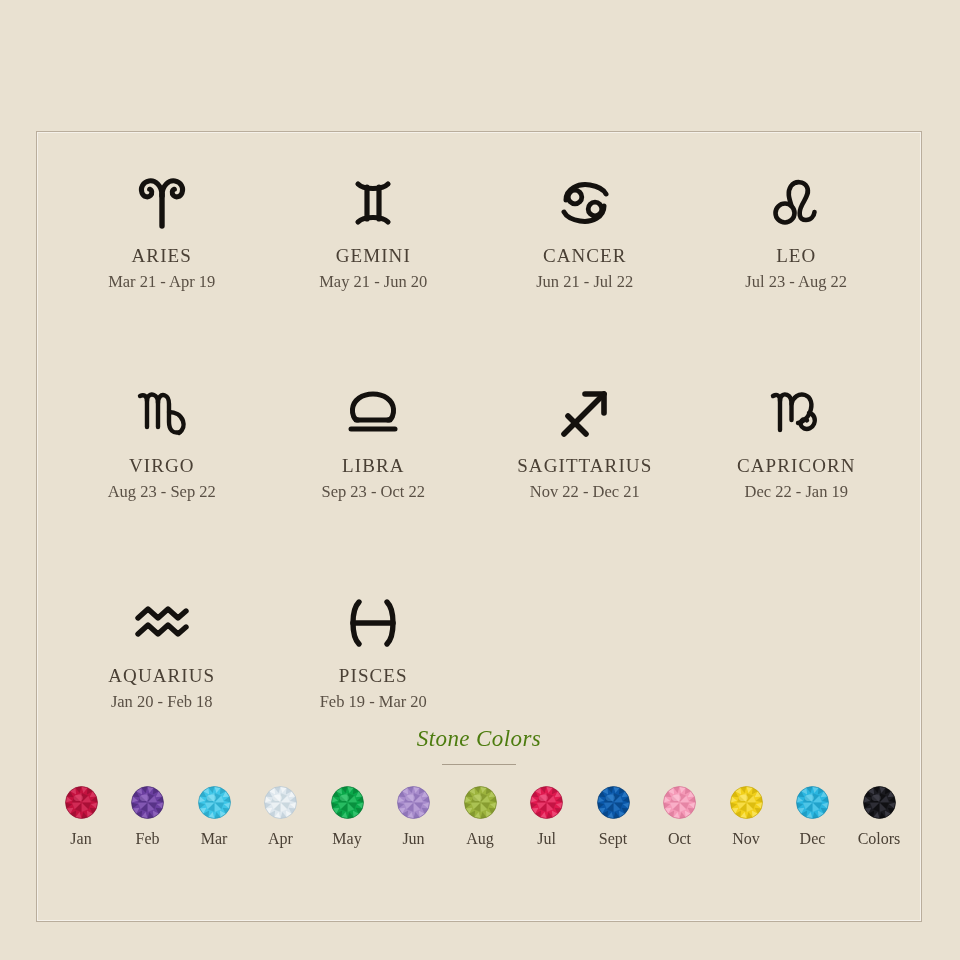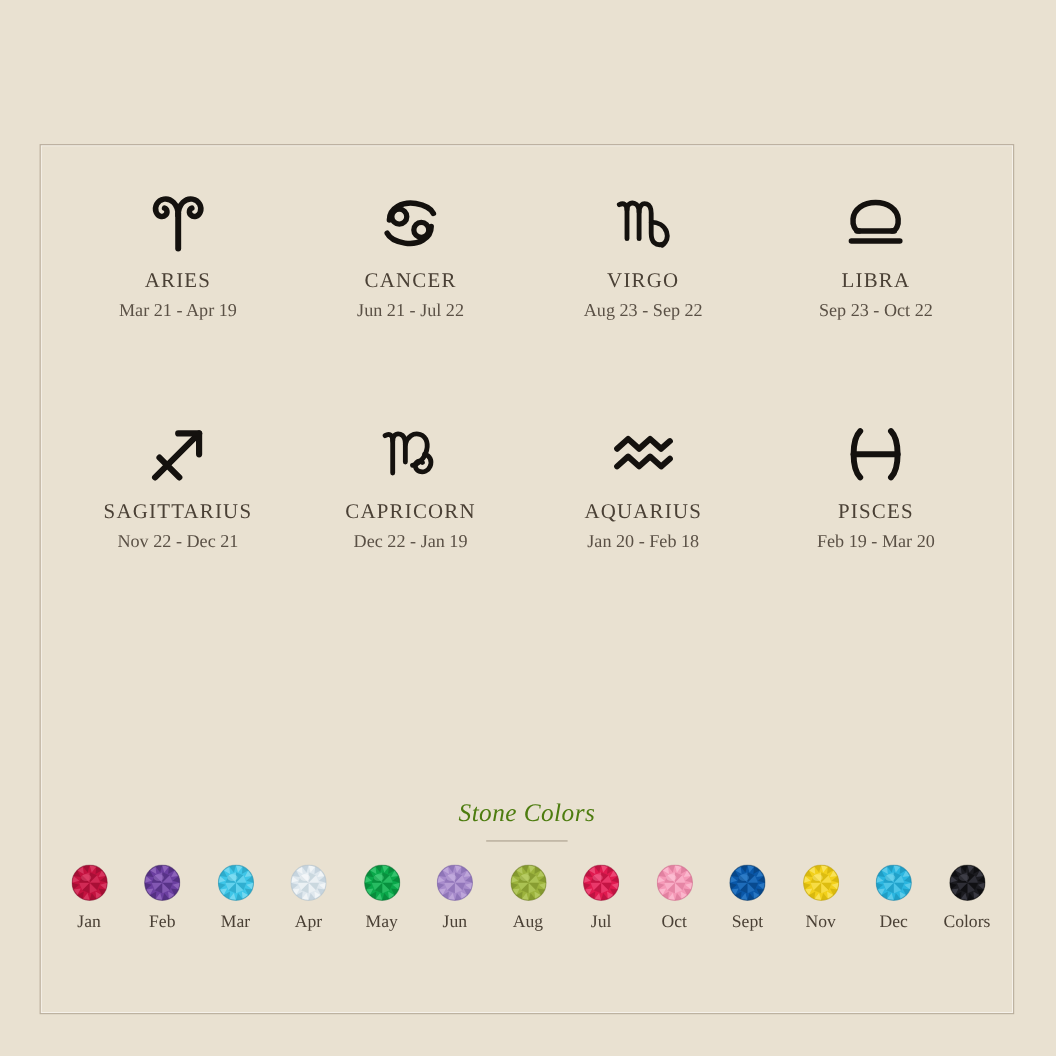--- a/index.html
+++ b/index.html
@@ -152,34 +152,56 @@
           <path d="M31 54 L31 22" stroke="#14110e" stroke-width="5.4" fill="none" stroke-linecap="round"></path>
           <path d="M31 24 C31 13, 24 8, 18 9 C12 10, 9 16, 11 21 C12.6 25, 17 26, 19.5 23.5 C21.6 21.4, 21 18, 18.6 17.2" stroke="#14110e" stroke-width="5" fill="none" stroke-linecap="round"></path>
           <path d="M31 24 C31 13, 38 8, 44 9 C50 10, 53 16, 51 21 C49.4 25, 45 26, 42.5 23.5 C40.4 21.4, 41 18, 43.4 17.2" stroke="#14110e" stroke-width="5" fill="none" stroke-linecap="round"></path>
         </svg>
       </span>
       <span class="zodiac-name">ARIES</span>
       <span class="zodiac-dates">Mar 21 - Apr 19</span>
     </div>
 
 
+    <div class="zodiac-cell">
+      <span class="zodiac-glyph">
+        <svg width="62" height="62" viewBox="0 0 62 62">
+          <path d="M16 12 C22 18, 40 18, 46 12" stroke="#14110e" stroke-width="5.2" fill="none" stroke-linecap="round"></path>
+          <path d="M16 50 C22 44, 40 44, 46 50" stroke="#14110e" stroke-width="5.2" fill="none" stroke-linecap="round"></path>
+          <path d="M25 15 L25 47" stroke="#14110e" stroke-width="5.2" fill="none" stroke-linecap="round"></path>
+          <path d="M37 15 L37 47" stroke="#14110e" stroke-width="5.2" fill="none" stroke-linecap="round"></path>
+        </svg>
+      </span>
+      <span class="zodiac-name">GEMINI</span>
+      <span class="zodiac-dates">May 21 - Jun 20</span>
+    </div>
 
     <div class="zodiac-cell">
       <span class="zodiac-glyph">
         <svg width="62" height="62" viewBox="0 0 62 62">
           <path d="M12 28 C12 17, 24 11, 36 13 C44 14.4, 50 18, 52 22" stroke="#14110e" stroke-width="5" fill="none" stroke-linecap="round"></path>
           <path d="M50 34 C50 45, 38 51, 26 49 C18 47.6, 12 44, 10 40" stroke="#14110e" stroke-width="5" fill="none" stroke-linecap="round"></path>
           <circle cx="21" cy="25" r="6.8" stroke="#14110e" stroke-width="4.8" fill="none"></circle>
           <circle cx="41" cy="37" r="6.8" stroke="#14110e" stroke-width="4.8" fill="none"></circle>
         </svg>
       </span>
       <span class="zodiac-name">CANCER</span>
       <span class="zodiac-dates">Jun 21 - Jul 22</span>
     </div>
 
+    <div class="zodiac-cell">
+      <span class="zodiac-glyph">
+        <svg width="62" height="62" viewBox="0 0 62 62">
+          <circle cx="20" cy="41" r="9.5" stroke="#14110e" stroke-width="4.6" fill="none"></circle>
+          <path d="M26.5 34 C24 26, 22 20, 26 14 C30 8.5, 39 9, 42 15 C45 21, 40 27, 37 33 C33 41, 34 48, 41 48 C46 48, 49 44, 49.5 40" stroke="#14110e" stroke-width="4.6" fill="none" stroke-linecap="round"></path>
+        </svg>
+      </span>
+      <span class="zodiac-name">LEO</span>
+      <span class="zodiac-dates">Jul 23 - Aug 22</span>
+    </div>
 
     <div class="zodiac-cell">
       <span class="zodiac-glyph">
         <svg width="62" height="62" viewBox="0 0 62 62">
           <path d="M9 14 C13 12, 16 14, 16 19 L16 45" stroke="#14110e" stroke-width="4.4" fill="none" stroke-linecap="round"></path>
           <path d="M16 19 C16 14, 19 11.5, 23 13 C26 14.2, 27 17, 27 21 L27 45" stroke="#14110e" stroke-width="4.4" fill="none" stroke-linecap="round"></path>
           <path d="M27 21 C27 15, 30 12, 34 13.5 C37 14.7, 38 18, 38 22 L38 40 C38 48, 42 52, 49 50" stroke="#14110e" stroke-width="4.4" fill="none" stroke-linecap="round"></path>
           <path d="M38 30 C44 30, 50 33, 52 39 C53.4 43.4, 52 48, 48 51" stroke="#14110e" stroke-width="4.4" fill="none" stroke-linecap="round"></path>
         </svg>
       </span>
@@ -525,20 +547,54 @@
             <path d="M9.71 9.71 L16.50 6.90 L16.5 16.5 Z" fill="#f76d96" fill-opacity="0.38"></path>
             <circle cx="16.5" cy="16.5" r="16" fill="none" stroke="#970d33" stroke-opacity="0.55" stroke-width="1"></circle>
             <ellipse cx="13.3" cy="11.9" rx="4.6" ry="3.1" fill="#f76d96" fill-opacity="0.45"></ellipse>
           </svg>
         </span>
       <span class="stone-label">Jul</span>
     </div>
     <div class="stone-item">
       <span class="stone-gem">
           <svg width="33" height="33" viewBox="0 0 33 33">
+            <circle cx="16.5" cy="16.5" r="16" fill="#0a57a8"></circle>
+            <path d="M16.50 0.50 L22.62 1.72 L18.37 7.08 Z" fill="#3f8fd8" fill-opacity="0.55"></path>
+            <path d="M22.62 1.72 L27.81 5.19 L21.83 8.52 Z" fill="#043566" fill-opacity="0.45"></path>
+            <path d="M27.81 5.19 L31.28 10.38 L24.48 11.17 Z" fill="#3f8fd8" fill-opacity="0.55"></path>
+            <path d="M31.28 10.38 L32.50 16.50 L25.92 14.63 Z" fill="#043566" fill-opacity="0.45"></path>
+            <path d="M32.50 16.50 L31.28 22.62 L25.92 18.37 Z" fill="#3f8fd8" fill-opacity="0.55"></path>
+            <path d="M31.28 22.62 L27.81 27.81 L24.48 21.83 Z" fill="#043566" fill-opacity="0.45"></path>
+            <path d="M27.81 27.81 L22.62 31.28 L21.83 24.48 Z" fill="#3f8fd8" fill-opacity="0.55"></path>
+            <path d="M22.62 31.28 L16.50 32.50 L18.37 25.92 Z" fill="#043566" fill-opacity="0.45"></path>
+            <path d="M16.50 32.50 L10.38 31.28 L14.63 25.92 Z" fill="#3f8fd8" fill-opacity="0.55"></path>
+            <path d="M10.38 31.28 L5.19 27.81 L11.17 24.48 Z" fill="#043566" fill-opacity="0.45"></path>
+            <path d="M5.19 27.81 L1.72 22.62 L8.52 21.83 Z" fill="#3f8fd8" fill-opacity="0.55"></path>
+            <path d="M1.72 22.62 L0.50 16.50 L7.08 18.37 Z" fill="#043566" fill-opacity="0.45"></path>
+            <path d="M0.50 16.50 L1.72 10.38 L7.08 14.63 Z" fill="#3f8fd8" fill-opacity="0.55"></path>
+            <path d="M1.72 10.38 L5.19 5.19 L8.52 11.17 Z" fill="#043566" fill-opacity="0.45"></path>
+            <path d="M5.19 5.19 L10.38 1.72 L11.17 8.52 Z" fill="#3f8fd8" fill-opacity="0.55"></path>
+            <path d="M10.38 1.72 L16.50 0.50 L14.63 7.08 Z" fill="#043566" fill-opacity="0.45"></path>
+            <path d="M16.50 6.90 L23.29 9.71 L16.5 16.5 Z" fill="#043566" fill-opacity="0.38"></path>
+            <path d="M23.29 9.71 L26.10 16.50 L16.5 16.5 Z" fill="#3f8fd8" fill-opacity="0.38"></path>
+            <path d="M26.10 16.50 L23.29 23.29 L16.5 16.5 Z" fill="#043566" fill-opacity="0.38"></path>
+            <path d="M23.29 23.29 L16.50 26.10 L16.5 16.5 Z" fill="#3f8fd8" fill-opacity="0.38"></path>
+            <path d="M16.50 26.10 L9.71 23.29 L16.5 16.5 Z" fill="#043566" fill-opacity="0.38"></path>
+            <path d="M9.71 23.29 L6.90 16.50 L16.5 16.5 Z" fill="#3f8fd8" fill-opacity="0.38"></path>
+            <path d="M6.90 16.50 L9.71 9.71 L16.5 16.5 Z" fill="#043566" fill-opacity="0.38"></path>
+            <path d="M9.71 9.71 L16.50 6.90 L16.5 16.5 Z" fill="#3f8fd8" fill-opacity="0.38"></path>
+            <circle cx="16.5" cy="16.5" r="16" fill="none" stroke="#043566" stroke-opacity="0.55" stroke-width="1"></circle>
+            <ellipse cx="13.3" cy="11.9" rx="4.6" ry="3.1" fill="#3f8fd8" fill-opacity="0.45"></ellipse>
+          </svg>
+        </span>
+      <span class="stone-label">Sept</span>
+    </div>
+    <div class="stone-item">
+      <span class="stone-gem">
+          <svg width="33" height="33" viewBox="0 0 33 33">
             <circle cx="16.5" cy="16.5" r="16" fill="#f59ab8"></circle>
             <path d="M16.50 0.50 L22.62 1.72 L18.37 7.08 Z" fill="#ffd0df" fill-opacity="0.55"></path>
             <path d="M22.62 1.72 L27.81 5.19 L21.83 8.52 Z" fill="#cc6386" fill-opacity="0.45"></path>
             <path d="M27.81 5.19 L31.28 10.38 L24.48 11.17 Z" fill="#ffd0df" fill-opacity="0.55"></path>
             <path d="M31.28 10.38 L32.50 16.50 L25.92 14.63 Z" fill="#cc6386" fill-opacity="0.45"></path>
             <path d="M32.50 16.50 L31.28 22.62 L25.92 18.37 Z" fill="#ffd0df" fill-opacity="0.55"></path>
             <path d="M31.28 22.62 L27.81 27.81 L24.48 21.83 Z" fill="#cc6386" fill-opacity="0.45"></path>
             <path d="M27.81 27.81 L22.62 31.28 L21.83 24.48 Z" fill="#ffd0df" fill-opacity="0.55"></path>
             <path d="M22.62 31.28 L16.50 32.50 L18.37 25.92 Z" fill="#cc6386" fill-opacity="0.45"></path>
             <path d="M16.50 32.50 L10.38 31.28 L14.63 25.92 Z" fill="#ffd0df" fill-opacity="0.55"></path>
@@ -559,54 +615,20 @@
             <path d="M9.71 9.71 L16.50 6.90 L16.5 16.5 Z" fill="#ffd0df" fill-opacity="0.38"></path>
             <circle cx="16.5" cy="16.5" r="16" fill="none" stroke="#cc6386" stroke-opacity="0.55" stroke-width="1"></circle>
             <ellipse cx="13.3" cy="11.9" rx="4.6" ry="3.1" fill="#ffd0df" fill-opacity="0.45"></ellipse>
           </svg>
         </span>
       <span class="stone-label">Oct</span>
     </div>
     <div class="stone-item">
       <span class="stone-gem">
           <svg width="33" height="33" viewBox="0 0 33 33">
-            <circle cx="16.5" cy="16.5" r="16" fill="#0a57a8"></circle>
-            <path d="M16.50 0.50 L22.62 1.72 L18.37 7.08 Z" fill="#3f8fd8" fill-opacity="0.55"></path>
-            <path d="M22.62 1.72 L27.81 5.19 L21.83 8.52 Z" fill="#043566" fill-opacity="0.45"></path>
-            <path d="M27.81 5.19 L31.28 10.38 L24.48 11.17 Z" fill="#3f8fd8" fill-opacity="0.55"></path>
-            <path d="M31.28 10.38 L32.50 16.50 L25.92 14.63 Z" fill="#043566" fill-opacity="0.45"></path>
-            <path d="M32.50 16.50 L31.28 22.62 L25.92 18.37 Z" fill="#3f8fd8" fill-opacity="0.55"></path>
-            <path d="M31.28 22.62 L27.81 27.81 L24.48 21.83 Z" fill="#043566" fill-opacity="0.45"></path>
-            <path d="M27.81 27.81 L22.62 31.28 L21.83 24.48 Z" fill="#3f8fd8" fill-opacity="0.55"></path>
-            <path d="M22.62 31.28 L16.50 32.50 L18.37 25.92 Z" fill="#043566" fill-opacity="0.45"></path>
-            <path d="M16.50 32.50 L10.38 31.28 L14.63 25.92 Z" fill="#3f8fd8" fill-opacity="0.55"></path>
-            <path d="M10.38 31.28 L5.19 27.81 L11.17 24.48 Z" fill="#043566" fill-opacity="0.45"></path>
-            <path d="M5.19 27.81 L1.72 22.62 L8.52 21.83 Z" fill="#3f8fd8" fill-opacity="0.55"></path>
-            <path d="M1.72 22.62 L0.50 16.50 L7.08 18.37 Z" fill="#043566" fill-opacity="0.45"></path>
-            <path d="M0.50 16.50 L1.72 10.38 L7.08 14.63 Z" fill="#3f8fd8" fill-opacity="0.55"></path>
-            <path d="M1.72 10.38 L5.19 5.19 L8.52 11.17 Z" fill="#043566" fill-opacity="0.45"></path>
-            <path d="M5.19 5.19 L10.38 1.72 L11.17 8.52 Z" fill="#3f8fd8" fill-opacity="0.55"></path>
-            <path d="M10.38 1.72 L16.50 0.50 L14.63 7.08 Z" fill="#043566" fill-opacity="0.45"></path>
-            <path d="M16.50 6.90 L23.29 9.71 L16.5 16.5 Z" fill="#043566" fill-opacity="0.38"></path>
-            <path d="M23.29 9.71 L26.10 16.50 L16.5 16.5 Z" fill="#3f8fd8" fill-opacity="0.38"></path>
-            <path d="M26.10 16.50 L23.29 23.29 L16.5 16.5 Z" fill="#043566" fill-opacity="0.38"></path>
-            <path d="M23.29 23.29 L16.50 26.10 L16.5 16.5 Z" fill="#3f8fd8" fill-opacity="0.38"></path>
-            <path d="M16.50 26.10 L9.71 23.29 L16.5 16.5 Z" fill="#043566" fill-opacity="0.38"></path>
-            <path d="M9.71 23.29 L6.90 16.50 L16.5 16.5 Z" fill="#3f8fd8" fill-opacity="0.38"></path>
-            <path d="M6.90 16.50 L9.71 9.71 L16.5 16.5 Z" fill="#043566" fill-opacity="0.38"></path>
-            <path d="M9.71 9.71 L16.50 6.90 L16.5 16.5 Z" fill="#3f8fd8" fill-opacity="0.38"></path>
-            <circle cx="16.5" cy="16.5" r="16" fill="none" stroke="#043566" stroke-opacity="0.55" stroke-width="1"></circle>
-            <ellipse cx="13.3" cy="11.9" rx="4.6" ry="3.1" fill="#3f8fd8" fill-opacity="0.45"></ellipse>
-          </svg>
-        </span>
-      <span class="stone-label">Sept</span>
-    </div>
-    <div class="stone-item">
-      <span class="stone-gem">
-          <svg width="33" height="33" viewBox="0 0 33 33">
             <circle cx="16.5" cy="16.5" r="16" fill="#f2d01a"></circle>
             <path d="M16.50 0.50 L22.62 1.72 L18.37 7.08 Z" fill="#fff08a" fill-opacity="0.55"></path>
             <path d="M22.62 1.72 L27.81 5.19 L21.83 8.52 Z" fill="#bb9d00" fill-opacity="0.45"></path>
             <path d="M27.81 5.19 L31.28 10.38 L24.48 11.17 Z" fill="#fff08a" fill-opacity="0.55"></path>
             <path d="M31.28 10.38 L32.50 16.50 L25.92 14.63 Z" fill="#bb9d00" fill-opacity="0.45"></path>
             <path d="M32.50 16.50 L31.28 22.62 L25.92 18.37 Z" fill="#fff08a" fill-opacity="0.55"></path>
             <path d="M31.28 22.62 L27.81 27.81 L24.48 21.83 Z" fill="#bb9d00" fill-opacity="0.45"></path>
             <path d="M27.81 27.81 L22.62 31.28 L21.83 24.48 Z" fill="#fff08a" fill-opacity="0.55"></path>
             <path d="M22.62 31.28 L16.50 32.50 L18.37 25.92 Z" fill="#bb9d00" fill-opacity="0.45"></path>
             <path d="M16.50 32.50 L10.38 31.28 L14.63 25.92 Z" fill="#fff08a" fill-opacity="0.55"></path>

